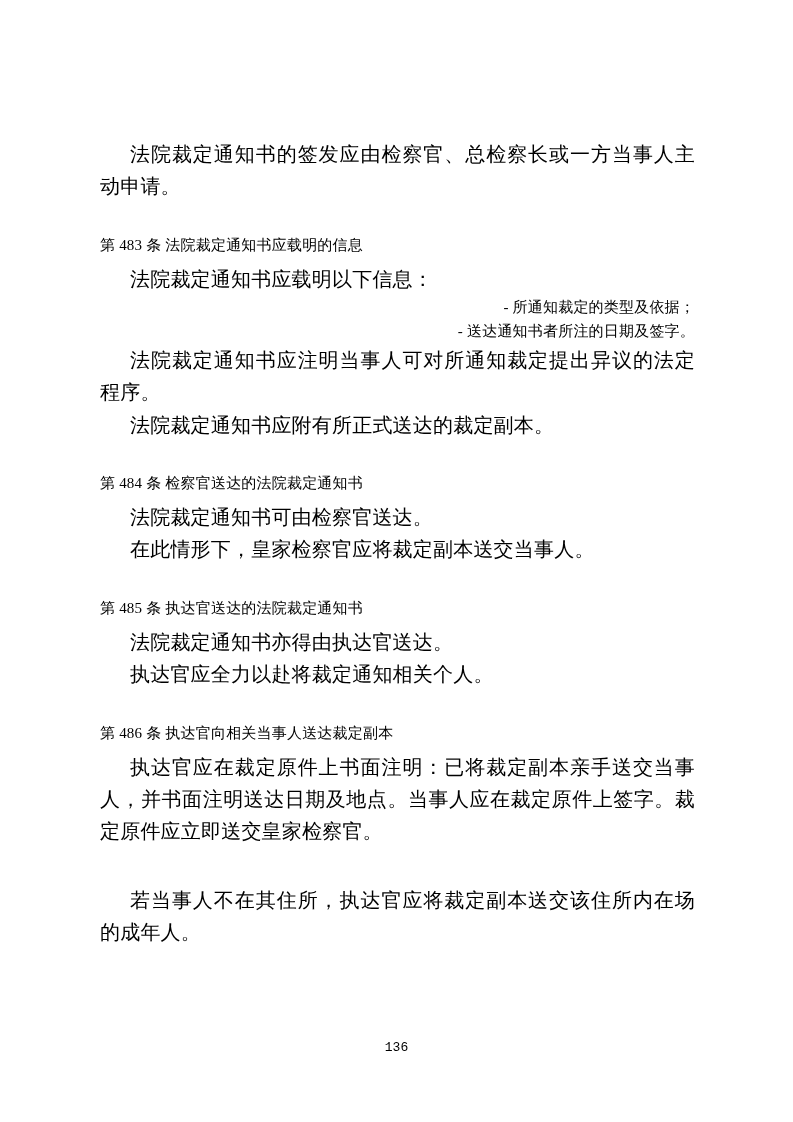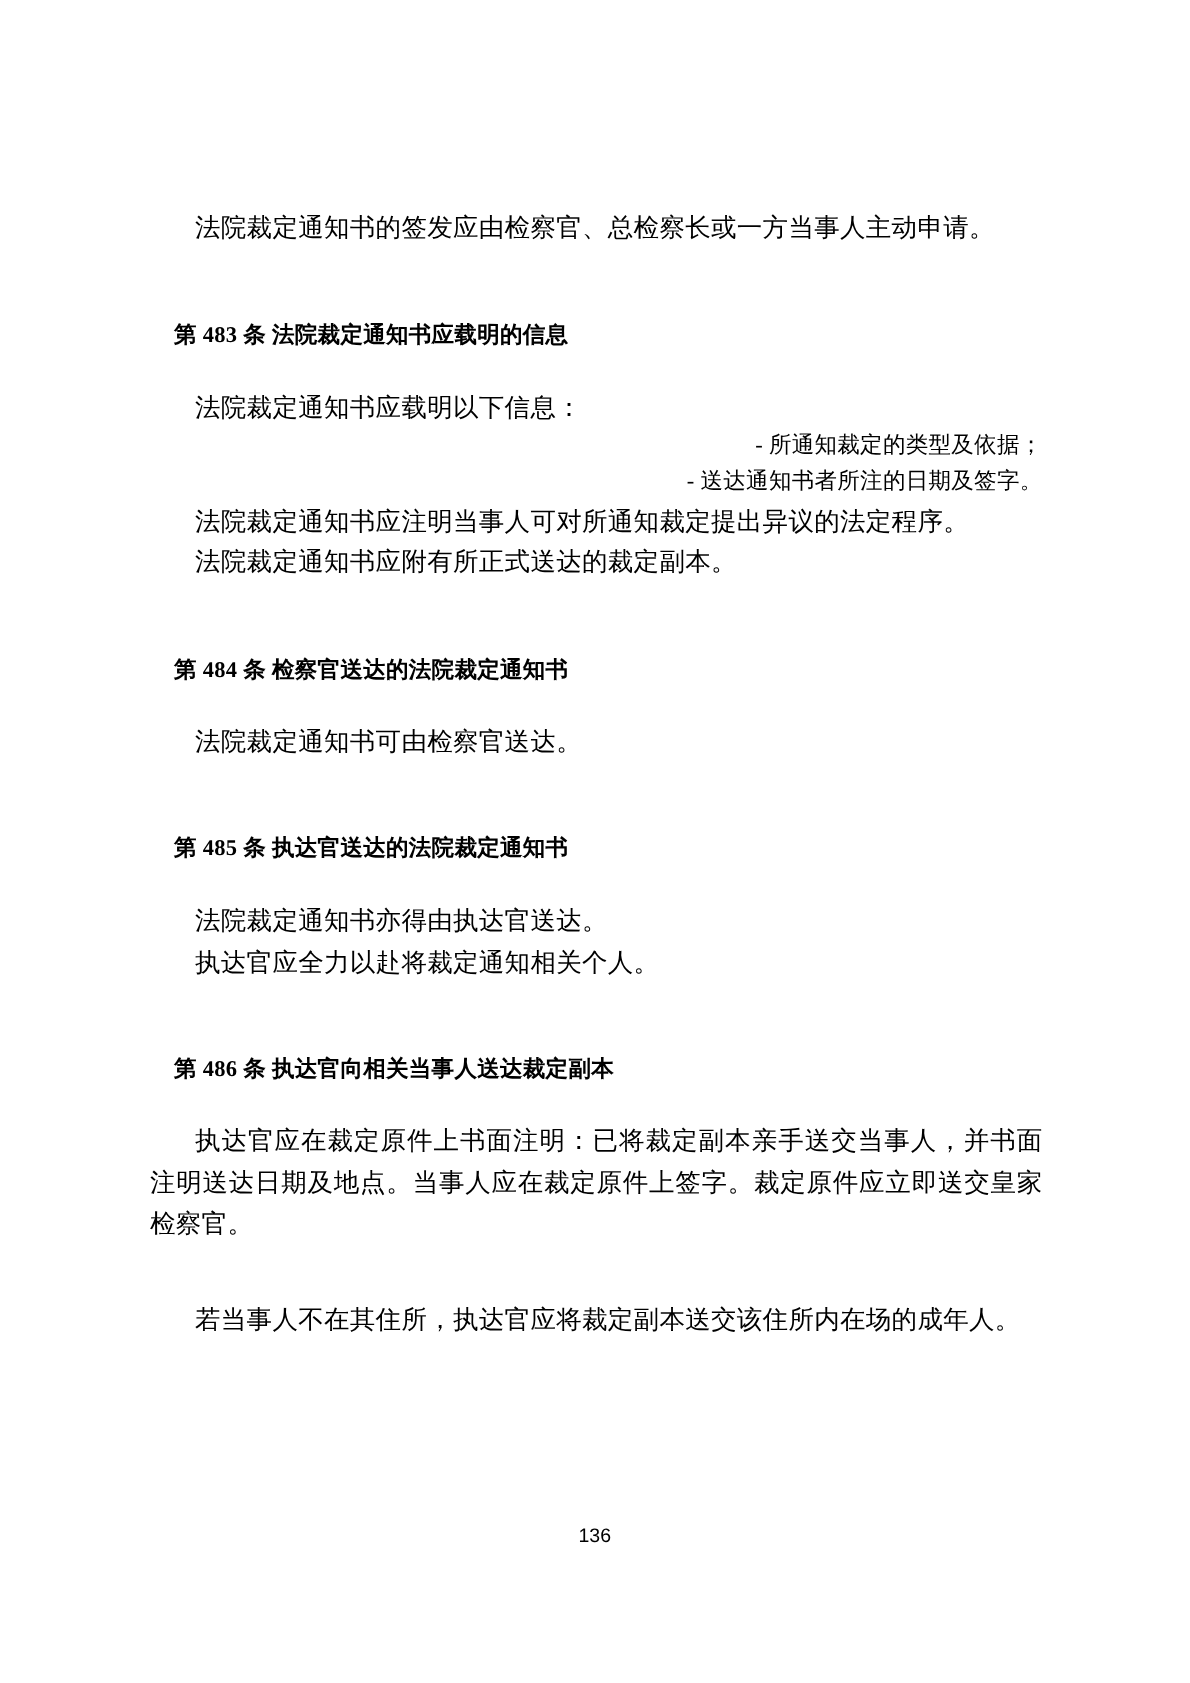--- a/index.html
+++ b/index.html
@@ -18,54 +18,54 @@
     box-sizing: border-box;
     overflow: hidden;
   }
   .content {
     position: absolute;
     left: 100px;
     top: 138px;
     width: 595px;
   }
   .para {
-    font-size: 17px;
+    font-size: 20px;
     line-height: 1.62;
     text-indent: 30px;
     margin: 0;
     text-align: justify;
     letter-spacing: 0.2px;
   }
   .heading {
     font-size: 15px;
-    font-weight: bold;
+    font-weight: normal;
     line-height: 1.6;
-    margin: 16px;
+    margin: 0;
     text-indent: 0;
     letter-spacing: 0.2px;
   }
   .dash-item {
     font-size: 15px;
     line-height: 1.62;
     margin: 0;
     padding-left: 70px;
     text-indent: -14px;
     letter-spacing: 0.2px;
     text-align: right;
   }
   .gap-lg { height: 30px; }
   .gap-sm { height: 6px; }
   .pagenum {
     position: absolute;
     left: 0;
     right: 0;
-    top: 1016px;
+    top: 1040px;
     text-align: center;
     font-size: 13px;
-    font-family: Liberation Sans, sans-serif;
+    font-family: Liberation Mono, monospace;
   }
 </style>
 </head>
 <body>
 
 <div class="page">
   <div class="content">
 
     <p class="para">法院裁定通知书的签发应由检察官、总检察长或一方当事人主动申请。</p>
 
@@ -75,20 +75,21 @@
     <p class="para">法院裁定通知书应载明以下信息：</p>
     <p class="dash-item">- 所通知裁定的类型及依据；</p>
     <p class="dash-item">- 送达通知书者所注的日期及签字。</p>
     <p class="para">法院裁定通知书应注明当事人可对所通知裁定提出异议的法定程序。</p>
     <p class="para">法院裁定通知书应附有所正式送达的裁定副本。</p>
 
     <div class="gap-lg"></div>
     <p class="heading">第 484 条  检察官送达的法院裁定通知书</p>
     <div class="gap-sm"></div>
     <p class="para">法院裁定通知书可由检察官送达。</p>
+    <p class="para">在此情形下，皇家检察官应将裁定副本送交当事人。</p>
 
     <div class="gap-lg"></div>
     <p class="heading">第 485 条  执达官送达的法院裁定通知书</p>
     <div class="gap-sm"></div>
     <p class="para">法院裁定通知书亦得由执达官送达。</p>
     <p class="para">执达官应全力以赴将裁定通知相关个人。</p>
 
     <div class="gap-lg"></div>
     <p class="heading">第 486 条  执达官向相关当事人送达裁定副本</p>
     <div class="gap-sm"></div>

